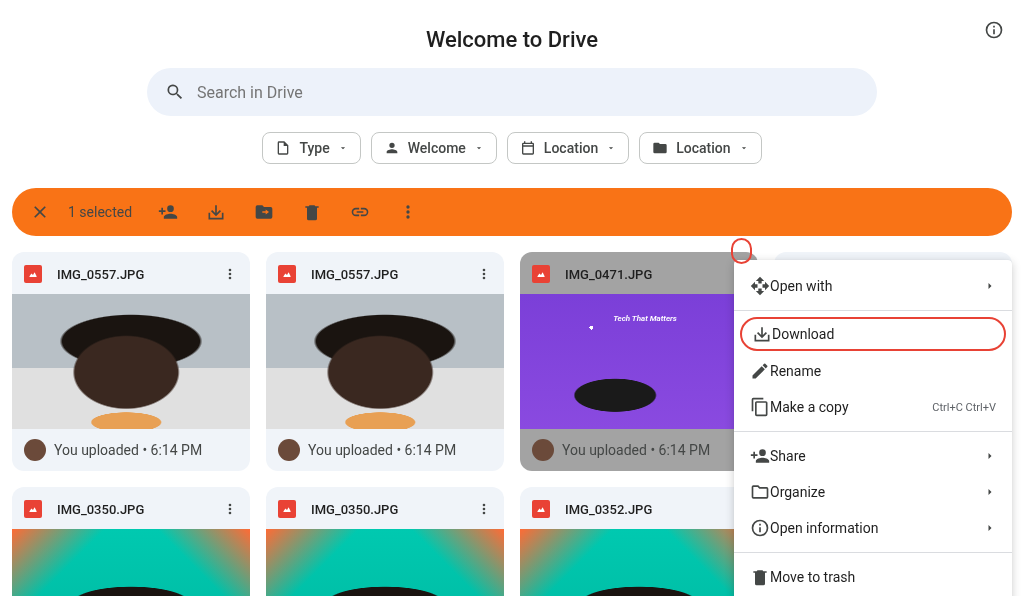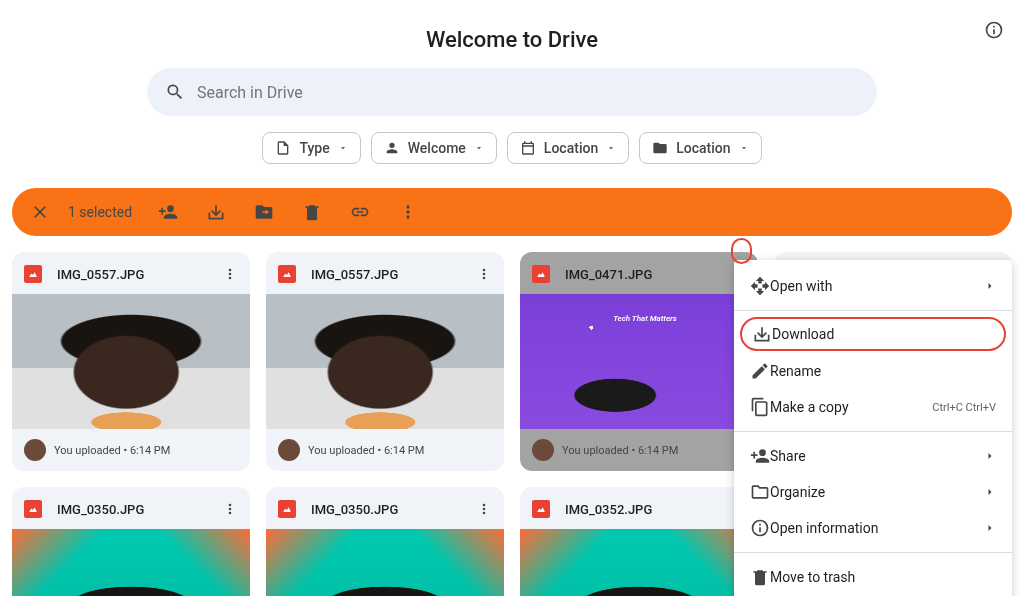--- a/index.html
+++ b/index.html
@@ -32,21 +32,21 @@
   .thumb { width: 100%; height: 135px; background: #ccc; display: block; }
   .t1 { background: linear-gradient(180deg, #b8c0c6 0%, #a8b0b6 55%, #d6b896 55%, #c8a878 100%);
          background-image: radial-gradient(ellipse 45% 55% at 48% 58%, #3a2820 0%, #3a2820 48%, transparent 50%), radial-gradient(ellipse 60% 40% at 50% 35%, #1a1410 0%, #1a1410 48%, transparent 50%), radial-gradient(ellipse 30% 15% at 48% 95%, #e8a054 0%, #e8a054 48%, transparent 50%), linear-gradient(180deg, #b8c0c6 0%, #b8c0c6 55%, #e0e0e0 55%, #e0e0e0 100%); }
   .t3 { background: linear-gradient(180deg, #7b3fd8 0%, #8a4ae0 60%, #9a5ae8 100%);
          background-image: radial-gradient(ellipse 35% 25% at 40% 75%, #1a1a1a 0%, #1a1a1a 48%, transparent 50%), radial-gradient(circle at 30% 25%, #fff 0%, #fff 1%, transparent 1%), linear-gradient(180deg, #7b3fd8 0%, #8a4ae0 100%); position: relative; }
   .t4 { background: linear-gradient(180deg, #00c9b0 0%, #00b8a0 100%);
          background-image: radial-gradient(ellipse 40% 35% at 50% 90%, #2a1f18 0%, #2a1f18 48%, transparent 50%), radial-gradient(ellipse 50% 25% at 50% 55%, #1a1410 0%, #1a1410 48%, transparent 50%), linear-gradient(135deg, #ff6b35 0%, transparent 25%), linear-gradient(225deg, #ff6b35 0%, transparent 25%), linear-gradient(180deg, #00c9b0 0%, #00b8a0 100%); }
   .t6 { background: #2a2a30; }
   .card-foot { display: flex; align-items: center; padding: 10px 12px; gap: 8px; }
   .avatar { width: 22px; height: 22px; border-radius: 50%; background: #6b4a3a; flex-shrink: 0; }
-  .foot-text { font-size: 11px; color: #444746; }
+  .foot-text { font-size: 14px; color: #444746; }
   .context-menu { position: absolute; top: 260px; left: 734px; width: 278px; background: #fff; border-radius: 4px; box-shadow: 0 2px 10px rgba(0,0,0,0.2), 0 0 1px rgba(0,0,0,0.1); z-index: 100; padding: 8px 0; font-size: 14px; }
   .menu-item { display: flex; align-items: center; height: 36px; padding: 0 16px; gap: 0; cursor: pointer; position: relative; }
   .menu-item.highlighted-red { border: 2.5px solid #e84235; border-radius: 18px; margin: 2px 6px; height: 34px; padding: 12px 10px; }
   .menu-item svg { width: 20px; height: 20px; fill: #444746; flex-shrink: 0; }
   .menu-item .label { flex: 1; color: #1f1f1f; }
   .menu-item .shortcut { font-size: 11px; color: #5f6368; }
   .menu-item .sub-caret { width: 12px; height: 12px; }
   .menu-divider { height: 1px; background: #dadce0; margin: 6px 0; }
   .red-circle { position: absolute; top: 238px; left: 731px; width: 21px; height: 26px; border: 2.5px solid #e84235; border-radius: 12px; z-index: 101; }
   .neon-text { position: absolute; top: 20px; left: 50%; transform: translateX(-50%); color: #fff; font-size: 8px; font-style: italic; font-weight: 600; margin-left: 6px; }

